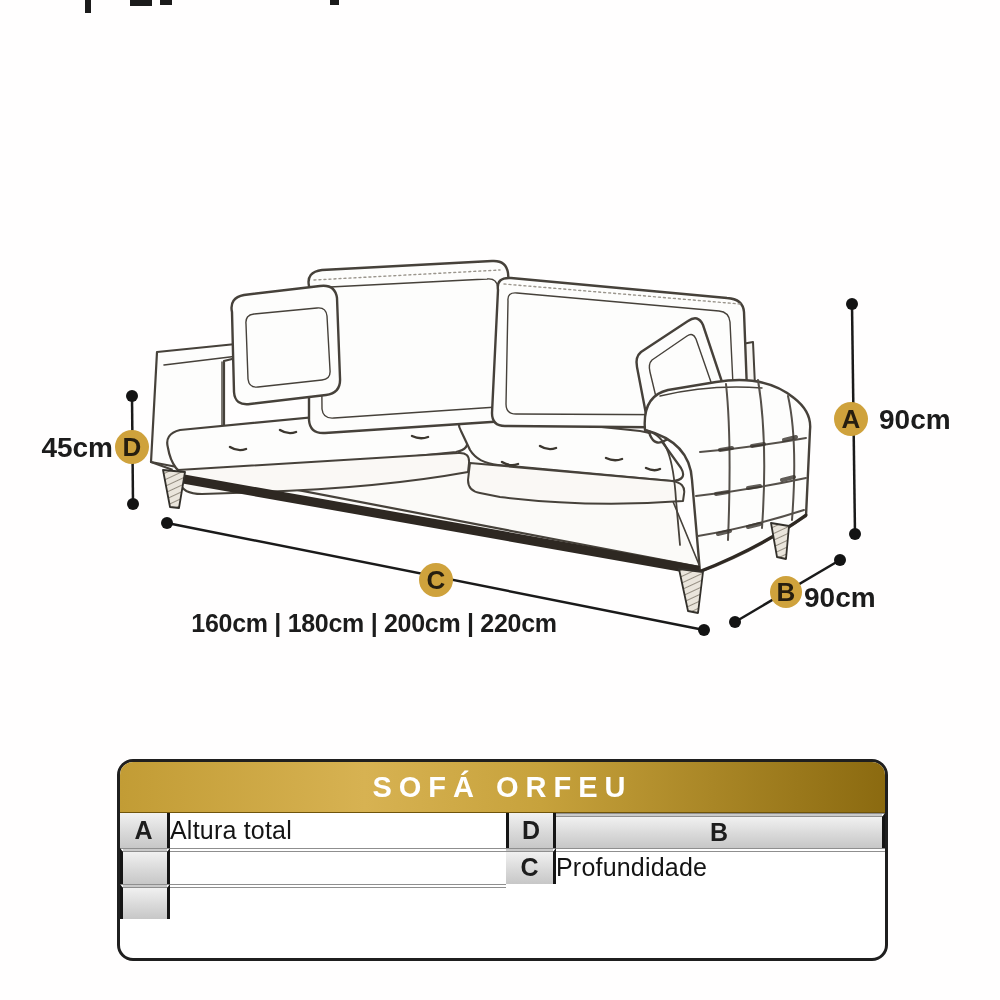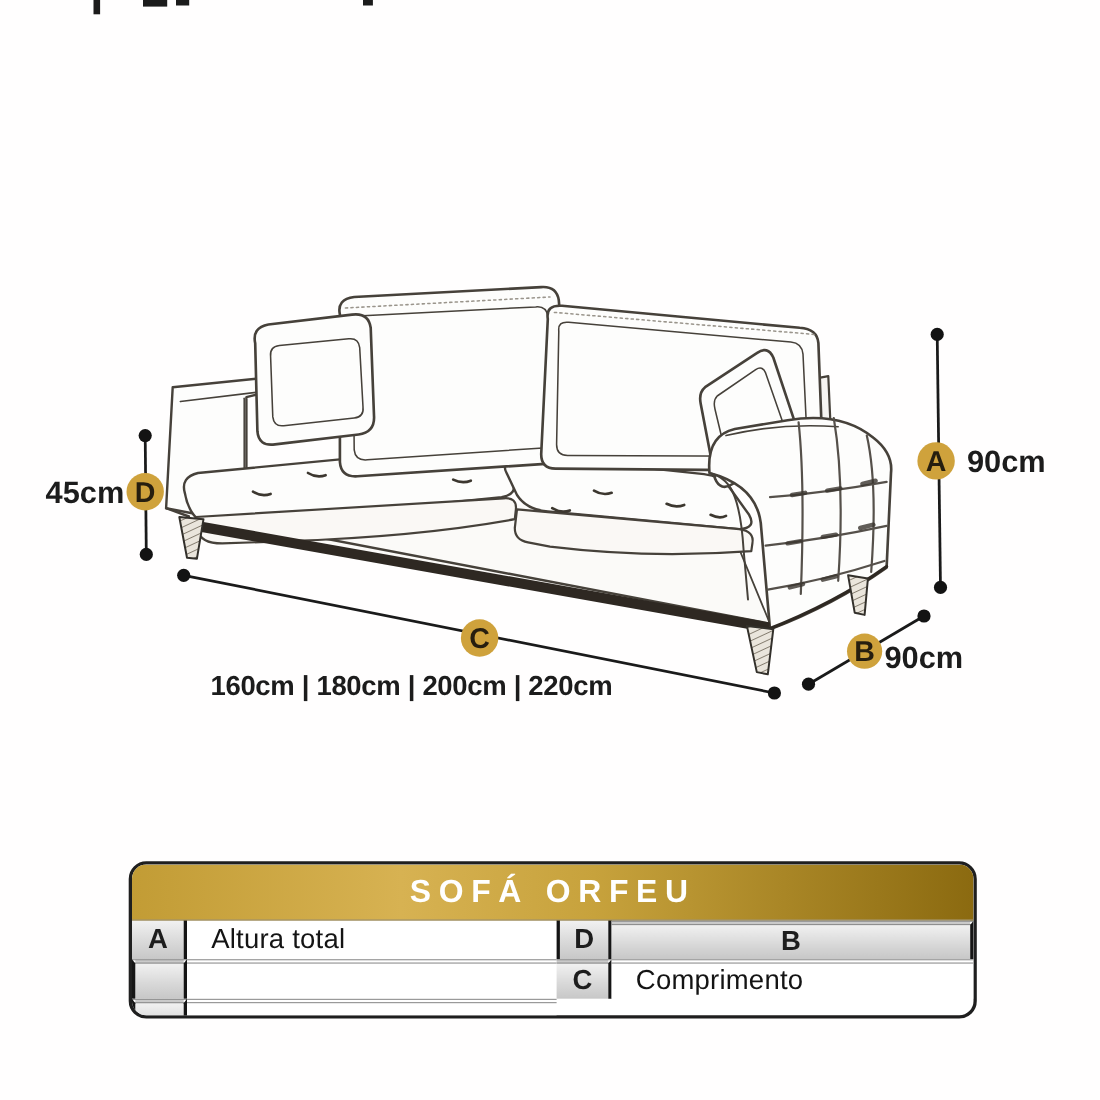--- a/index.html
+++ b/index.html
@@ -2,45 +2,44 @@
 <html><head>
 <meta charset="utf-8">
 <style>
   html,body{margin:0;padding:0;background:#ffffff;}
   body{width:1000px;height:1000px;position:relative;font-family:"Liberation Sans",sans-serif;}
   .stage{position:absolute;left:0;top:0;width:1000px;height:1000px;background:#fffefe;overflow:hidden;}
   svg text{font-family:"Liberation Sans",sans-serif;}
 
   
   .spec-table{
-    position:absolute;left:117px;top:759px;width:771px;height:143px;
+    position:absolute;left:117px;top:759px;width:771px;height:202px;
     border:3px solid #1f1f1f;border-radius:16px;overflow:hidden;background:#ffffff;
     box-sizing:border-box;
-    margin-top:24px;
   }
   .spec-header{
     height:50px;display:flex;align-items:center;justify-content:center;
     background:linear-gradient(90deg,#c29c35 0%,#d7b252 32%,#c7a23c 55%,#8b6a10 100%);
     color:#ffffff;font-weight:bold;font-size:29px;letter-spacing:7px;
     border-bottom:1px solid #6f540b;
   }
   .spec-grid{
     display:grid;
     grid-template-columns:50px 336px 50px 1fr;
     grid-auto-rows:35.3px;
     height:106px;
   }
   .cell{display:flex;align-items:center;box-sizing:border-box;background:#ffffff;}
   .cell.letter{
     justify-content:center;font-weight:bold;font-size:25px;color:#1d1d1d;
     background:linear-gradient(180deg,#f1f1f1 0%,#d9d9d9 55%,#c7c7c7 100%);
     border-right:3px solid #151515;
   }
   .cell.letter.mid{border-left:3px solid #151515;}
-  .cell.desc{padding-left:22px;font-size:25px;color:#141414;letter-spacing:0.2px;}
+  .cell.desc{font-size:25px;color:#141414;letter-spacing:0.2px;}
   .rsep{border-top:4px double #8f8f8f;}
 </style>
 </head>
 <body>
 
 <div class="stage">
 
   <svg width="1000" height="1000" viewBox="0 0 1000 1000">
     <defs>
       <pattern id="hatch" width="6" height="6" patternUnits="userSpaceOnUse" patternTransform="rotate(65)">
@@ -166,19 +165,19 @@
 
       <div class="cell letter">A</div>
       <div class="cell desc">Altura total</div>
       <div class="cell letter mid">D</div>
 
       <div class="cell letter rsep">B</div>
       <div class="cell letter mid rsep"></div>
       <div class="cell desc rsep"></div>
 
       <div class="cell letter rsep">C</div>
-      <div class="cell desc rsep">Comprimento</div>
+      <div class="cell desc rsep">Profundidade</div>
       <div class="cell letter mid rsep"></div>
       <div class="cell desc rsep"></div>
     </div>
   </div>
 
 </div>
 
 </body></html>

